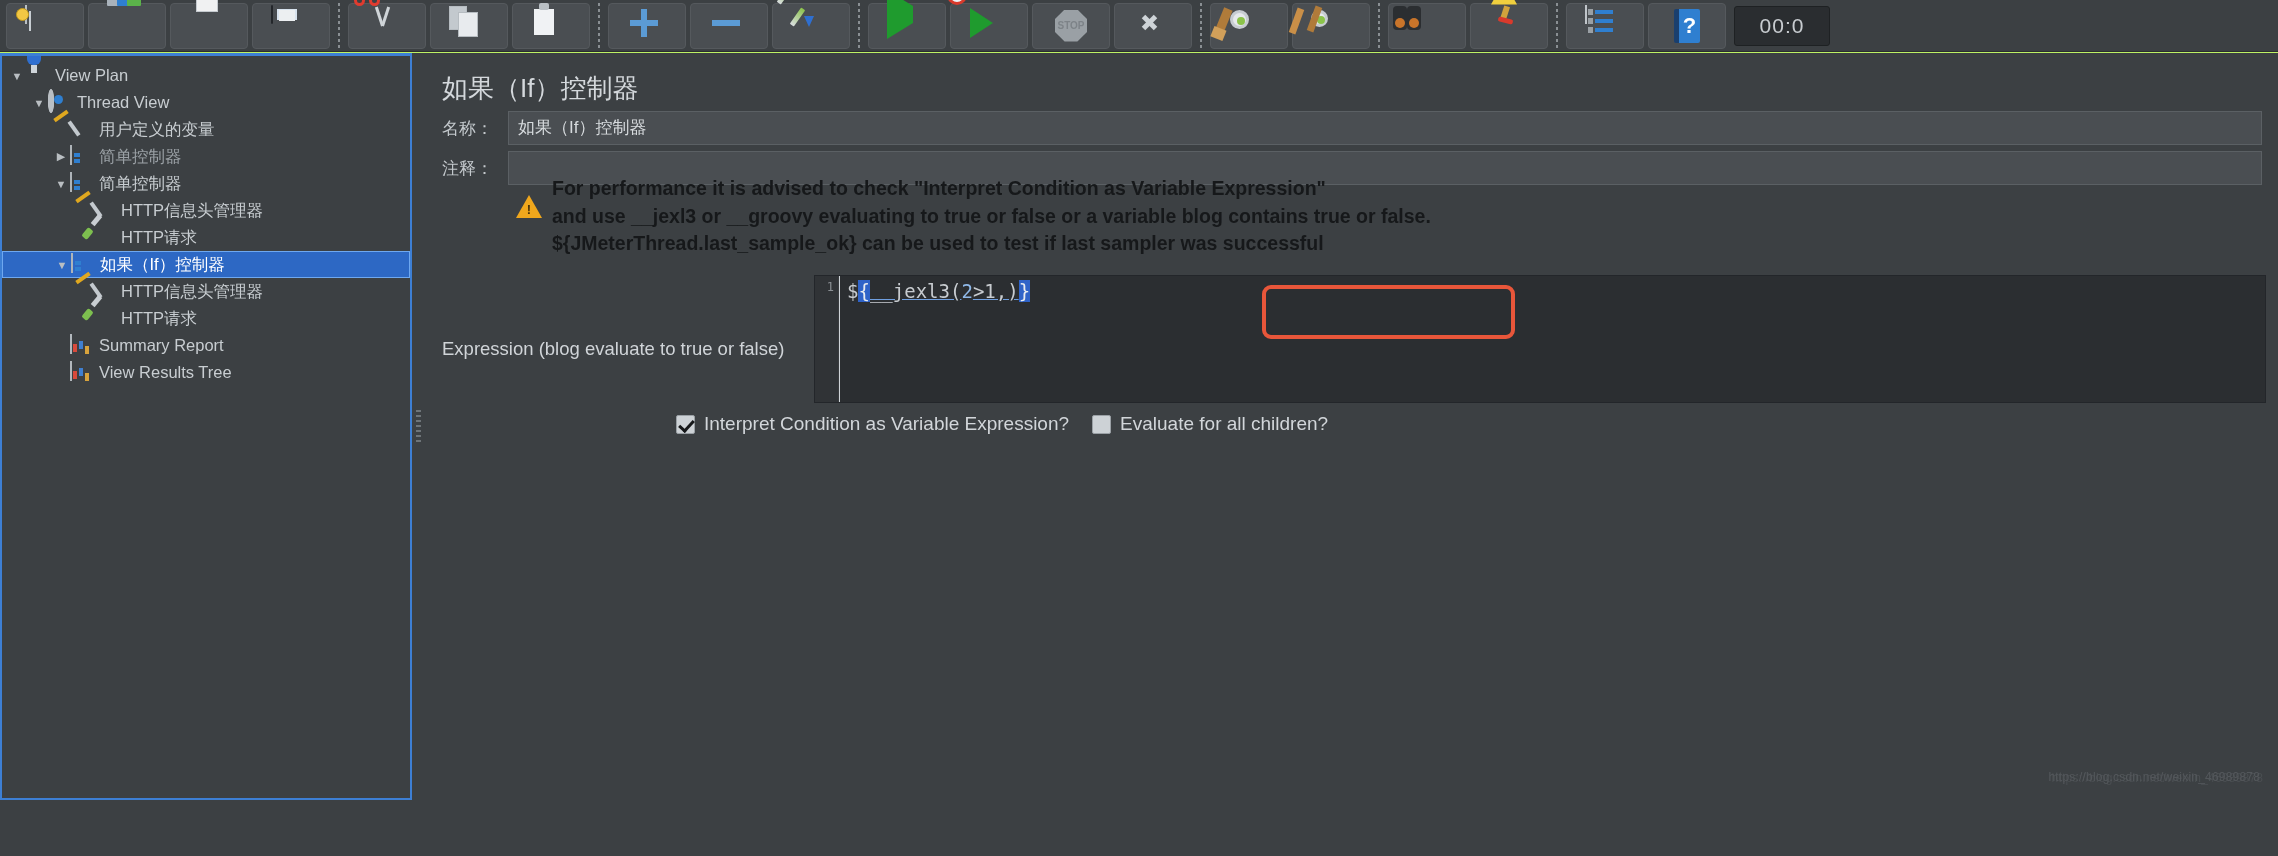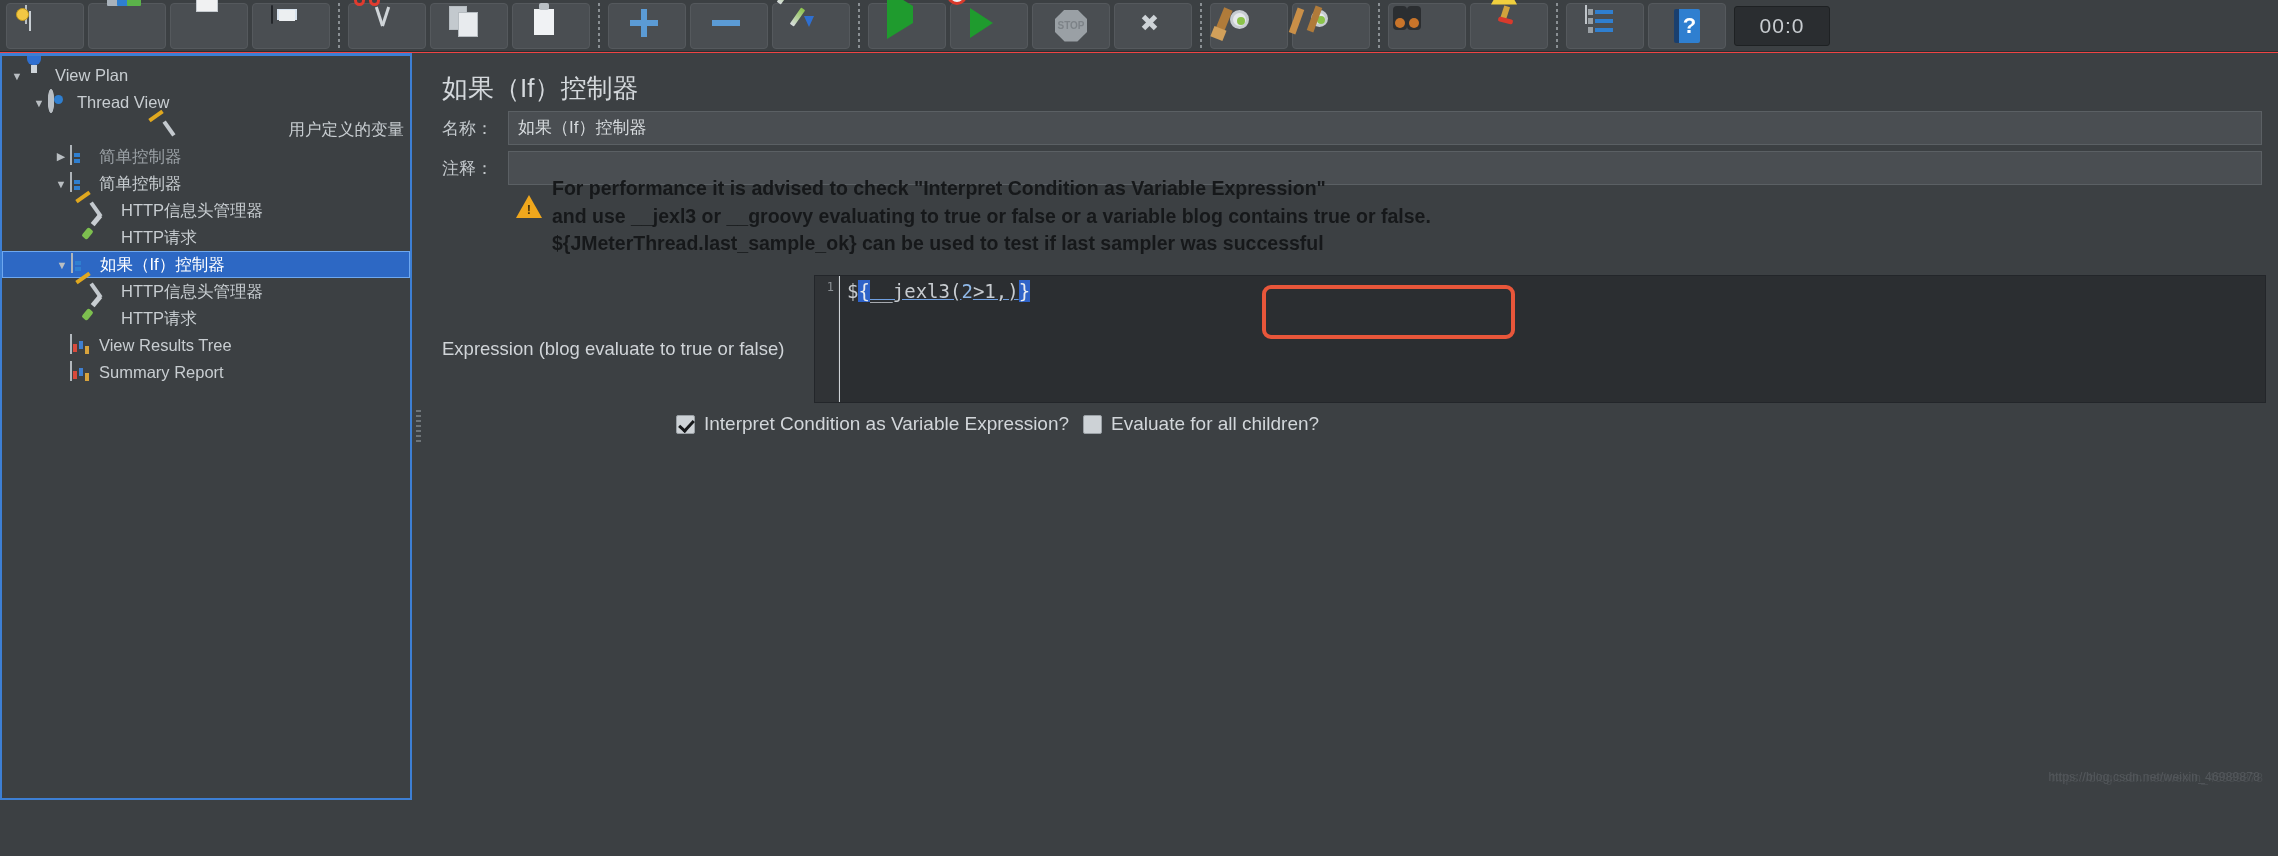--- a/index.html
+++ b/index.html
@@ -2,21 +2,21 @@
 <html><head>
 <meta charset="utf-8">
 <style>
   * { box-sizing: border-box; margin:0; padding:0; }
   html,body{
     width:2278px; height:856px;
     background:#3c4043;
     font-family:"Liberation Sans","DejaVu Sans",sans-serif;
     overflow:hidden;
   }
-  #app{ position:relative; width:2278px; height:800px; background:#ef4444; }
+  #app{ position:relative; width:2278px; height:800px; background:#bef264; }
 
   
   .toolbar{
     position:absolute; left:0; top:0; width:2278px; height:52px;
     background:#3c4043;
     display:flex; align-items:center; padding:0 4px;
     border-bottom:1px solid #2b2e30;
   }
   .tb-btn{
     width:78px; height:46px; margin:0 2px;
@@ -253,21 +253,21 @@
   .expr-text .num{ color:#8fb8e8; }
   .expr-text .uline{ text-decoration:underline; text-decoration-color:#6f9fe0; }
 
   .redbox{
     position:absolute; left:836px; top:232px; width:253px; height:54px;
     border:4px solid #e8563a; border-radius:9px; pointer-events:none;
   }
 
   .chk-row{
     position:absolute; left:250px; top:360px;
-    display:flex; align-items:center; gap:14px;
+    display:flex; align-items:center; gap:23px;
   }
   .chk{ display:flex; align-items:center; gap:9px; cursor:pointer; }
   .box{
     width:19px;height:19px;background:#cdd2d6;border:1px solid #9aa0a5;border-radius:2px;
     position:relative; flex:none;
   }
   .box.on:after{
     content:""; position:absolute; left:5px; top:1px; width:6px; height:12px;
     border:solid #16181a; border-width:0 3px 3px 0; transform:rotate(42deg);
   }
@@ -381,21 +381,21 @@
         <div class="tnode" style="padding-left: 6px;">
           <span class="twist">▼</span>
           <span class="ticon"><span class="ti-flask"></span></span>
           <span class="tlabel">View Plan</span>
         </div>
         <div class="tnode" style="padding-left: 28px;">
           <span class="twist">▼</span>
           <span class="ticon"><span class="ti-gear"></span></span>
           <span class="tlabel">Thread View</span>
         </div>
-        <div class="tnode" style="padding-left: 50px; justify-content: space-between;">
+        <div class="tnode" style="padding-left: 50px;">
           <span class="twist empty">▶</span>
           <span class="ticon"><span class="ti-wrench"><i></i><u></u></span></span>
           <span class="tlabel">用户定义的变量</span>
         </div>
         <div class="tnode dim" style="padding-left: 50px;">
           <span class="twist">▶</span>
           <span class="ticon"><span class="ti-ctrl"></span></span>
           <span class="tlabel">简单控制器</span>
         </div>
         <div class="tnode" style="padding-left: 50px;">
@@ -424,26 +424,26 @@
           <span class="tlabel">HTTP信息头管理器</span>
         </div>
         <div class="tnode" style="padding-left: 72px;">
           <span class="twist empty">▶</span>
           <span class="ticon"><span class="ti-pen"><i></i><u></u></span></span>
           <span class="tlabel">HTTP请求</span>
         </div>
         <div class="tnode" style="padding-left: 50px;">
           <span class="twist empty">▶</span>
           <span class="ticon"><span class="ti-chart"></span></span>
+          <span class="tlabel">Summary Report</span>
+        </div>
+        <div class="tnode" style="padding-left: 50px;">
+          <span class="twist empty">▶</span>
+          <span class="ticon"><span class="ti-chart"></span></span>
           <span class="tlabel">View Results Tree</span>
-        </div>
-        <div class="tnode" style="padding-left: 50px;">
-          <span class="twist empty">▶</span>
-          <span class="ticon"><span class="ti-chart"></span></span>
-          <span class="tlabel">Summary Report</span>
         </div>
       </div>
   </div>
 
   <div class="split-grip">
     <div class="dots"></div>
   </div>
 
   <div class="main">
 

